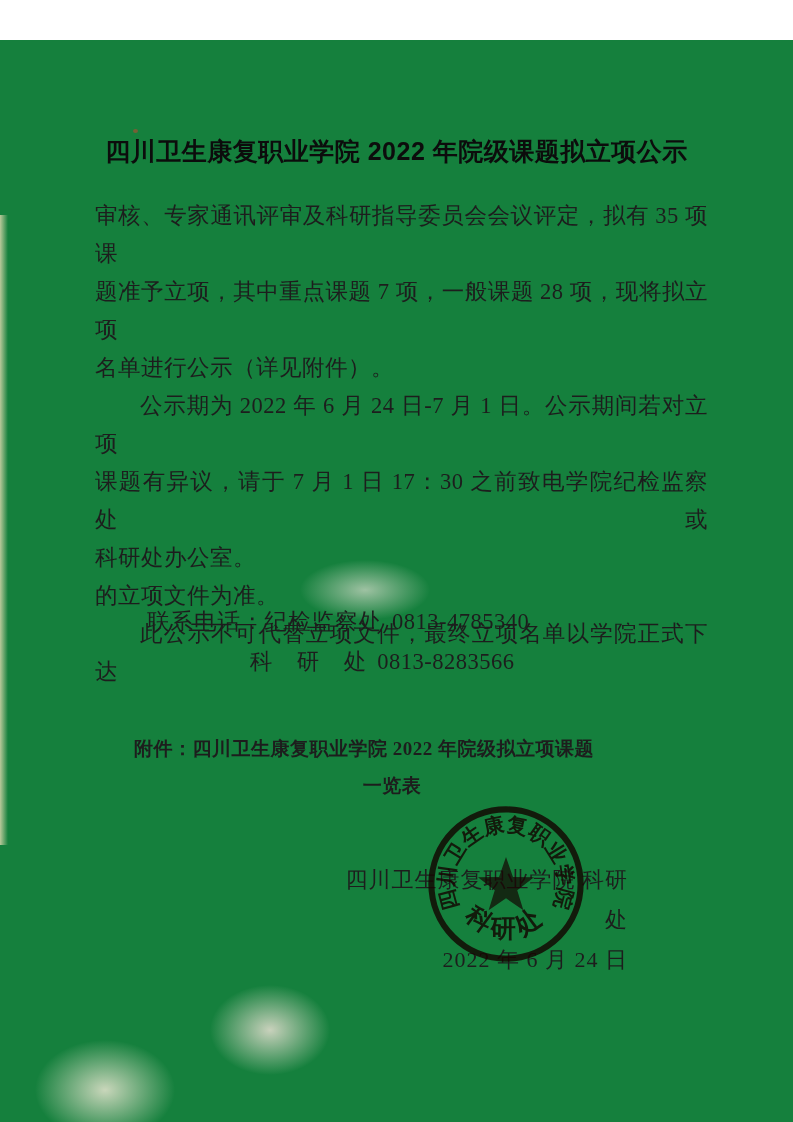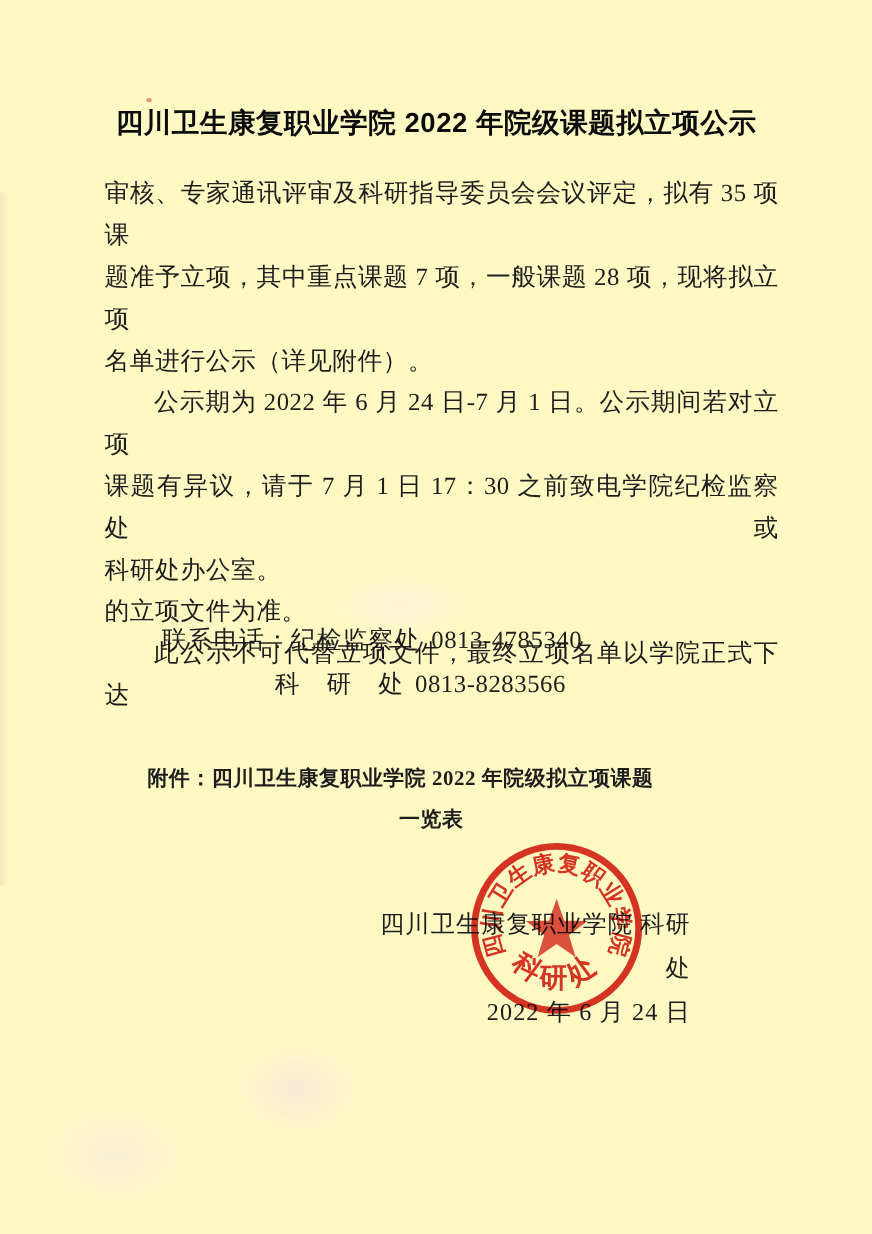--- a/index.html
+++ b/index.html
@@ -4,21 +4,21 @@
 <style>
   * { margin:0; padding:0; box-sizing:border-box; }
   html,body { width:793px; height:1122px; }
   body {
     position:relative;
     background:#ffffff;
     font-family:"Liberation Serif", serif;
     color:#1d1d1d;
     overflow:hidden;
   }
-  .page { position:absolute; inset:0; background:#fef9c3; }
+  .page { position:absolute; inset:0; background:#15803d;margin-top:40px; }
 
   
   .edge-strip {
     position:absolute; left:0; top:175px; width:8px; height:630px;
     background:linear-gradient(to right, rgba(240,225,185,.75), rgba(255,255,255,0));
   }
   .speck {
     position:absolute; left:133px; top:89px; width:5px; height:4px;
     border-radius:50%; background:rgba(195,70,48,.55);
   }

